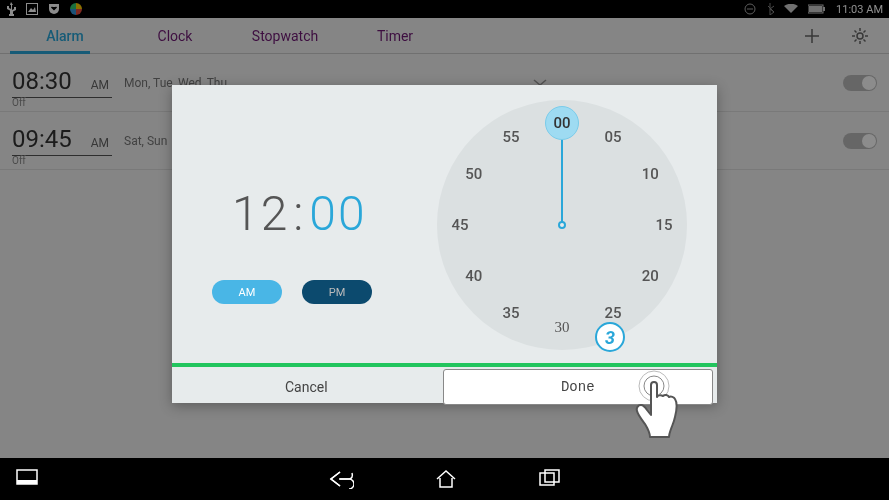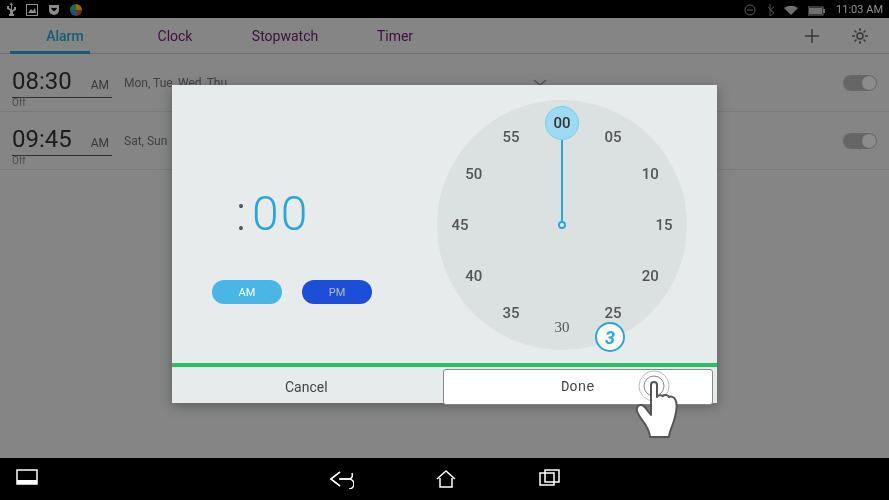--- a/index.html
+++ b/index.html
@@ -1,20 +1,20 @@
 <!DOCTYPE html>
 <html><head>
 <meta charset="utf-8">
 <style>
   * { box-sizing: border-box; margin: 0; padding: 0; font-family: -apple-system, "Segoe UI", Roboto, sans-serif; }
   html, body { width: 889px; height: 500px; overflow: hidden; background: #000; position: relative; }
 
   
   .status-bar { position:absolute; top:0; left:0; right:0; height:18px; background:#000; color:#fff; display:flex; justify-content:space-between; align-items:center; padding:0 6px; font-size:11px; }
-  .status-left, .status-right { display:flex; align-items:flex-end; gap:10px; }
+  .status-left, .status-right { display:flex; align-items:center; gap:10px; }
   .status-left svg, .status-right svg { display:block; }
   .circle-quarter { width:12px; height:12px; }
 
   
   .app { position:absolute; top:18px; left:0; right:0; bottom:42px; background:#f3f3f3; }
   .tabs { height:36px; display:flex; align-items:center; padding:0 10px; border-bottom:1px solid #ccc; position:relative; }
   .tab { width:110px; text-align:center; font-size:14px; color:#701a75; cursor:pointer; }
   .tab.active { color:#2aa7d9; font-weight:500; }
   .tab-underline { position:absolute; bottom:-1px; left:10px; width:80px; height:3px; background:#2aa7d9; }
   .tabs-icons { margin-left:auto; display:flex; gap:30px; padding-right:10px; }
@@ -36,21 +36,21 @@
   
   .dialog { position:absolute; left:172px; top:85px; width:545px; height:318px; background:#e7ebec; box-shadow:0 3px 12px rgba(0,0,0,0.3); }
   .dialog-body { position:relative; height:278px; }
   .time-display { position:absolute; left:60px; top:100px; font-size:48px; font-weight:300; letter-spacing:2px; display:flex; align-items:baseline; }
   .time-display .hh { color:#555; }
   .time-display .colon { color:#555; margin:0 4px; }
   .time-display .mm { color:#2aa7d9; }
   .ampm-row { position:absolute; left:40px; top:195px; display:flex; gap:20px; }
   .pill { width:70px; height:24px; border-radius:12px; display:flex; align-items:center; justify-content:center; font-size:11px; cursor:pointer; }
   .pill.am { background:#49b6e6; color:#fff; }
-  .pill.pm { background:#1d4ed8; color:#bbb; }
+  .pill.pm { background:#0c4a6e; color:#bbb; }
 
   .dial-wrap { position:absolute; right:30px; top:15px; width:250px; height:250px; }
   .dial { width:100%; height:100%; border-radius:50%; background:#dbe0e1; position:relative; }
   .tick { position:absolute; width:30px; text-align:center; font-size:15px; color:#555; font-weight:500; transform:translate(-50%,-50%); }
   .tick.selected { width:34px; height:34px; border-radius:50%; background:#9edbf2; display:flex; align-items:center; justify-content:center; color:#333; border:1px solid #7accea; }
   .dial-center { position:absolute; left:50%; top:50%; width:8px; height:8px; border:2px solid #2aa7d9; border-radius:50%; background:#e7ebec; transform:translate(-50%,-50%); }
   .dial-hand { position:absolute; left:50%; top:50%; width:2px; height:100px; background:#2aa7d9; transform-origin:top center; transform:translate(-50%,0) rotate(180deg); }
 
   .annotation-3 { position:absolute; right:62px; bottom:-2px; width:30px; height:30px; border-radius:50%; border:2px solid #2aa7d9; background:#fff; display:flex; align-items:center; justify-content:center; font-size:18px; font-weight:bold; color:#2aa7d9; font-style:italic; }
 
@@ -165,20 +165,21 @@
     <div style="margin-left:auto"></div>
     <div class="switch"></div>
   </div>
 </div>
 
 <div class="scrim"></div>
 
 <div class="dialog">
   <div class="dialog-body">
     <div class="time-display">
+      <span class="hh">12</span>
       <span class="colon">:</span>
       <span class="mm">00</span>
     </div>
     <div class="ampm-row">
       <div class="pill am">AM</div>
       <div class="pill pm">PM</div>
     </div>
 
     <div class="dial-wrap">
       <div class="dial">

